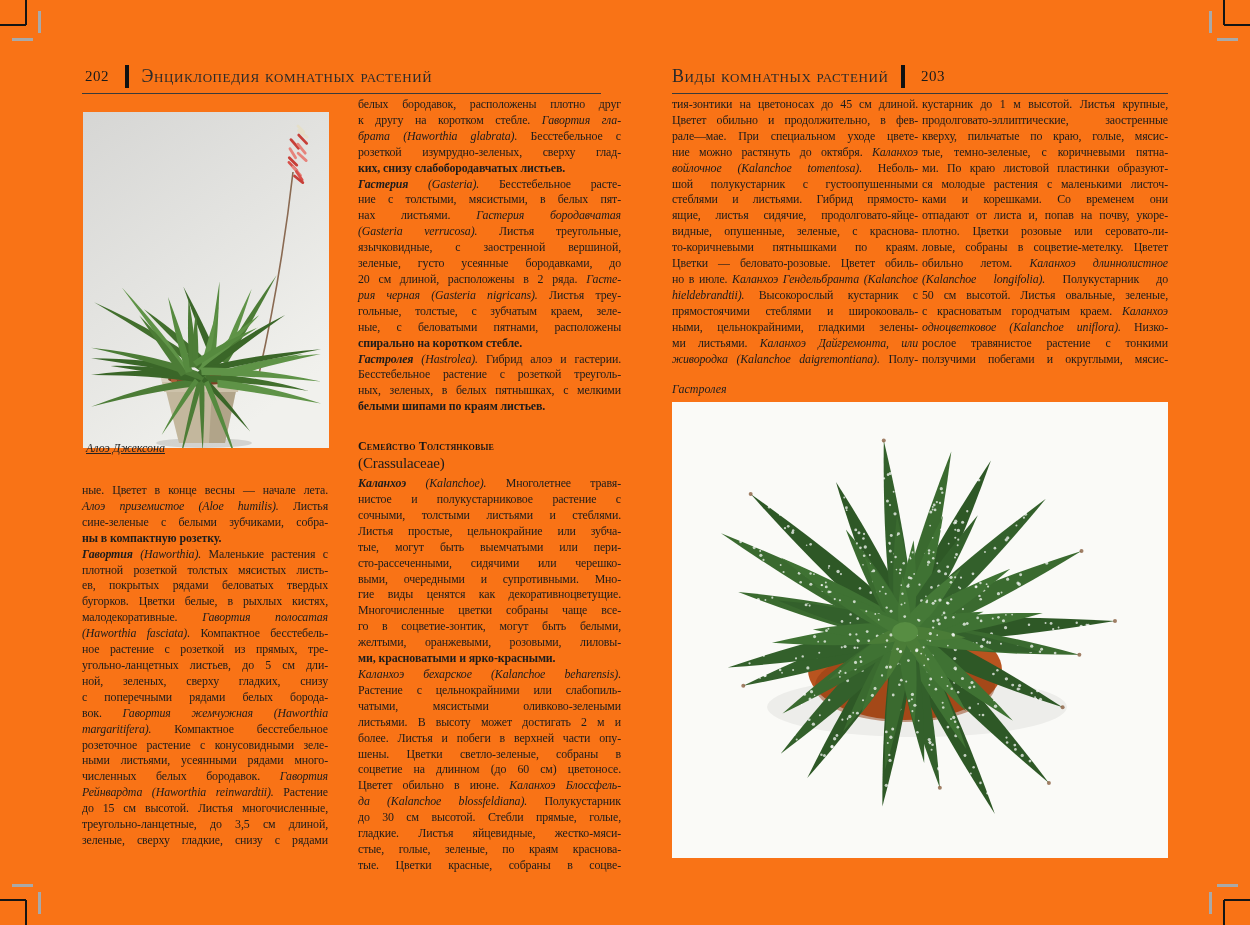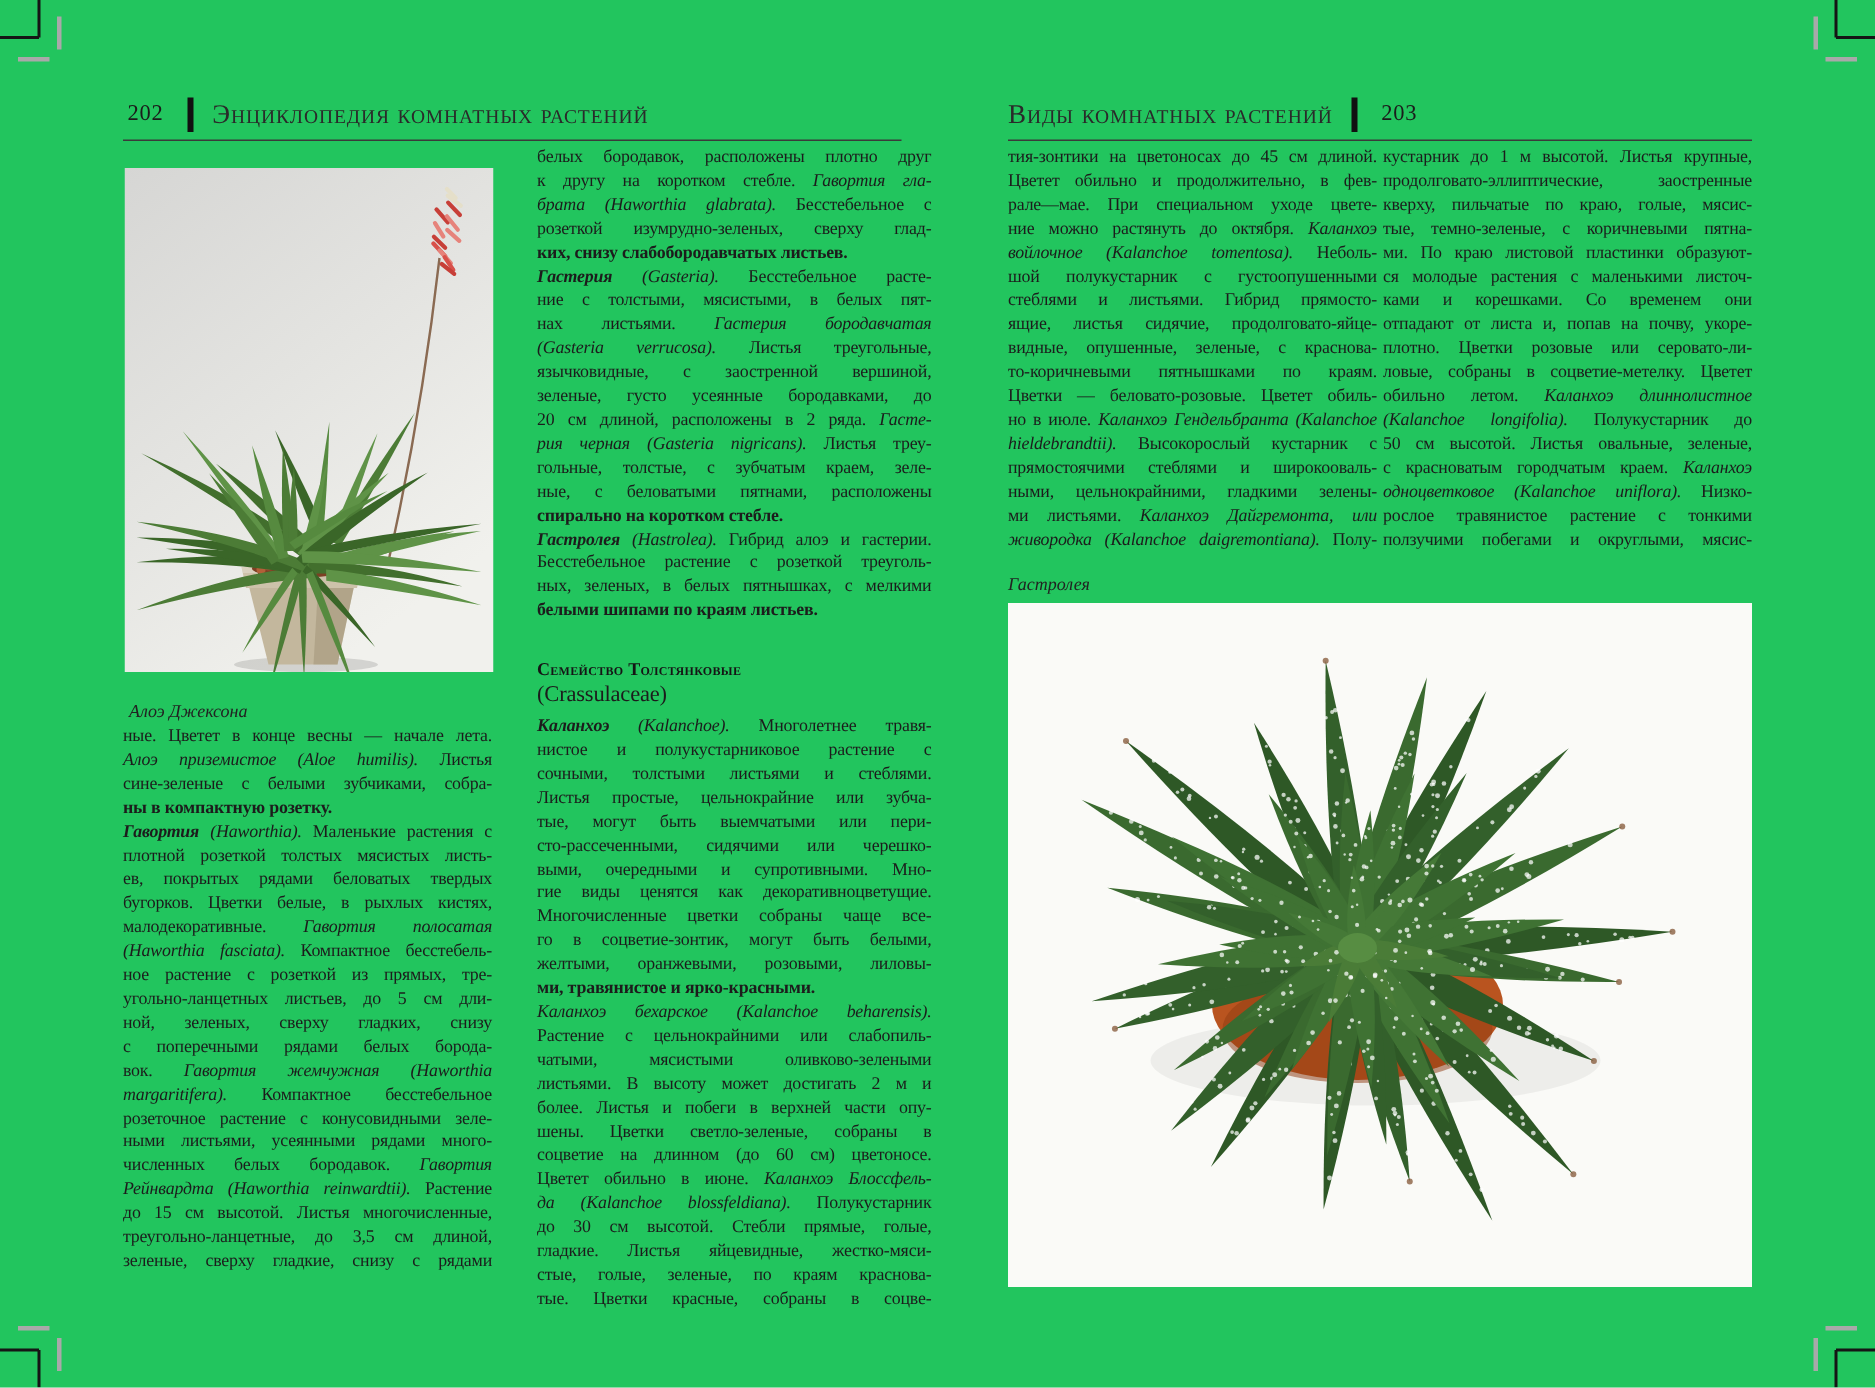--- a/index.html
+++ b/index.html
@@ -1,16 +1,16 @@
 <!DOCTYPE html>
 <html><head>
 <meta charset="utf-8">
 <style>
   html,body{margin:0;padding:0;background:#e8e8e8;}
-  .sheet{position:relative;width:1250px;height:925px;background:#22c55e;
+  .sheet{position:relative;width:1250px;height:925px;background:#f97316;
          font-family:"Liberation Serif",serif;color:#1c1c1c;overflow:hidden;}
   
   .mark{position:absolute;background:#151515;}
   .mark.g{background:#a9a9a9;}
   
   .pg-head{position:absolute;top:60px;height:33px;border-bottom:1.3px solid #3a3a3a;
            display:flex;align-items:center;}
   .head-l{left:82px;width:519px;}
   .head-r{left:672px;width:496px;}
   .pg-num{font-size:15px;letter-spacing:.5px;color:#1b1b1b;padding:0 3px;}
@@ -21,21 +21,21 @@
   .c1{left:82px;top:483px;width:246px;}
   .c2{left:358px;top:97px;width:263px;}
   .c3{left:672px;top:97px;width:246px;}
   .c4{left:922px;top:97px;width:246px;}
   .tl{text-align:justify;text-align-last:justify;}
   .tl-end{text-align-last:left;font-weight:bold;}
   .fam-head{font-weight:bold;font-variant:small-caps;font-size:12px;line-height:17px;
             margin-top:23px;letter-spacing:.2px;color:#151515;}
   .fam-sub{font-size:15px;line-height:17px;margin-bottom:4px;}
   .caption{position:absolute;font-style:italic;font-size:12px;color:#222;}
-  .cap1{left:86px;top:467px;}
+  .cap1{left:86px;top:441px;text-decoration:underline;}
   .cap2{left:672px;top:382px;}
   .photo{position:absolute;}
   .photo1{left:83px;top:112px;width:246px;height:336px;}
   .photo2{left:672px;top:402px;width:496px;height:456px;}
   svg{display:block;}
 </style>
 </head>
 <body>
 
 <div class="sheet">
@@ -200,21 +200,21 @@
           <div class="tl">нистое и полукустарниковое растение с</div>
           <div class="tl">сочными, толстыми листьями и стеблями.</div>
           <div class="tl">Листья простые, цельнокрайние или зубча-</div>
           <div class="tl">тые, могут быть выемчатыми или пери-</div>
           <div class="tl">сто-рассеченными, сидячими или черешко-</div>
           <div class="tl">выми, очередными и супротивными. Мно-</div>
           <div class="tl">гие виды ценятся как декоративноцветущие.</div>
           <div class="tl">Многочисленные цветки собраны чаще все-</div>
           <div class="tl">го в соцветие-зонтик, могут быть белыми,</div>
           <div class="tl">желтыми, оранжевыми, розовыми, лиловы-</div>
-          <div class="tl tl-end">ми, травянистое и ярко-красными.</div>
+          <div class="tl tl-end">ми, красноватыми и ярко-красными.</div>
           <div class="tl"><i>Каланхоэ бехарское (Kalanchoe beharensis).</i></div>
           <div class="tl">Растение с цельнокрайними или слабопиль-</div>
           <div class="tl">чатыми, мясистыми оливково-зелеными</div>
           <div class="tl">листьями. В высоту может достигать 2 м и</div>
           <div class="tl">более. Листья и побеги в верхней части опу-</div>
           <div class="tl">шены. Цветки светло-зеленые, собраны в</div>
           <div class="tl">соцветие на длинном (до 60 см) цветоносе.</div>
           <div class="tl">Цветет обильно в июне. <i>Каланхоэ Блоссфель-</i></div>
           <div class="tl"><i>да (Kalanchoe blossfeldiana).</i> Полукустарник</div>
           <div class="tl">до 30 см высотой. Стебли прямые, голые,</div>

